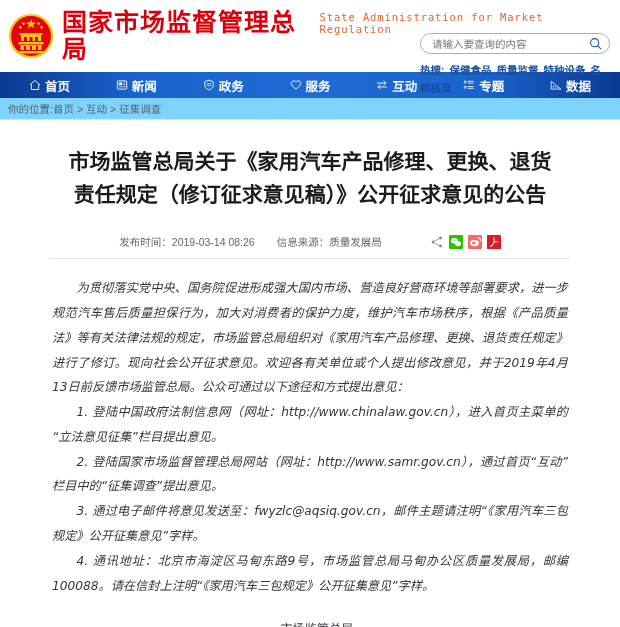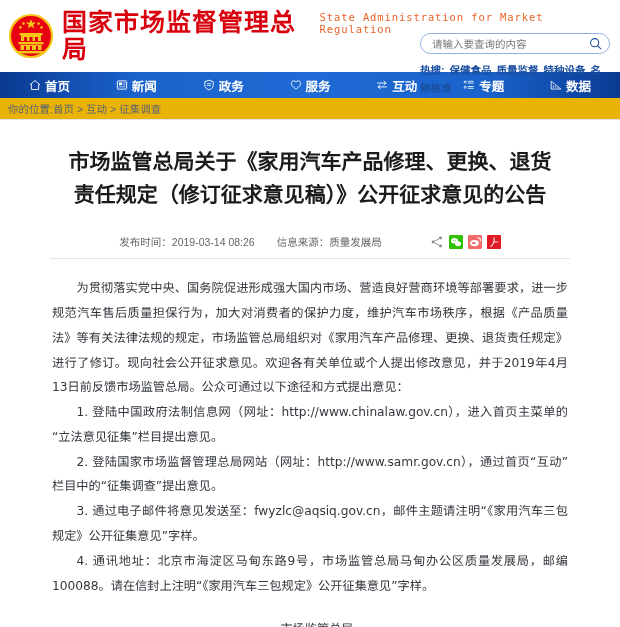--- a/index.html
+++ b/index.html
@@ -107,21 +107,21 @@
     font-size: 12.5px;
     font-weight: bold;
     height: 100%;
     cursor: pointer;
   }
   .nav-item svg { display: block; }
 
   
   .breadcrumb-bar {
     height: 22px;
-    background: #eab308;
+    background: #7dd3fc;
     display: flex;
     align-items: center;
     padding-left: 8px;
     font-size: 10.5px;
     color: #5a6472;
     border-bottom: 1px solid #dfe2e8;
   }
   .breadcrumb-bar a { color: #5a6472; text-decoration: none; }
   .breadcrumb-sep { margin: 0 3px; }
 
@@ -153,20 +153,21 @@
     border-top: 1px solid #e4e4e4;
   }
 
   .article-body {
     margin: 17px 34px 0 34px;
     font-size: 12.2px;
     line-height: 2.03;
     color: #33373d;
     text-align: justify;
     font-family: "DejaVu Sans", "Liberation Sans", sans-serif;
+    font-style: italic;
   }
   .article-body p { text-indent: 2em; }
   .sign-block {
     margin-top: 20px;
     text-align: center;
     font-size: 12.2px;
     line-height: 1.95;
     color: #33373d;
     font-family: "DejaVu Sans", "Liberation Sans", sans-serif;
   }

